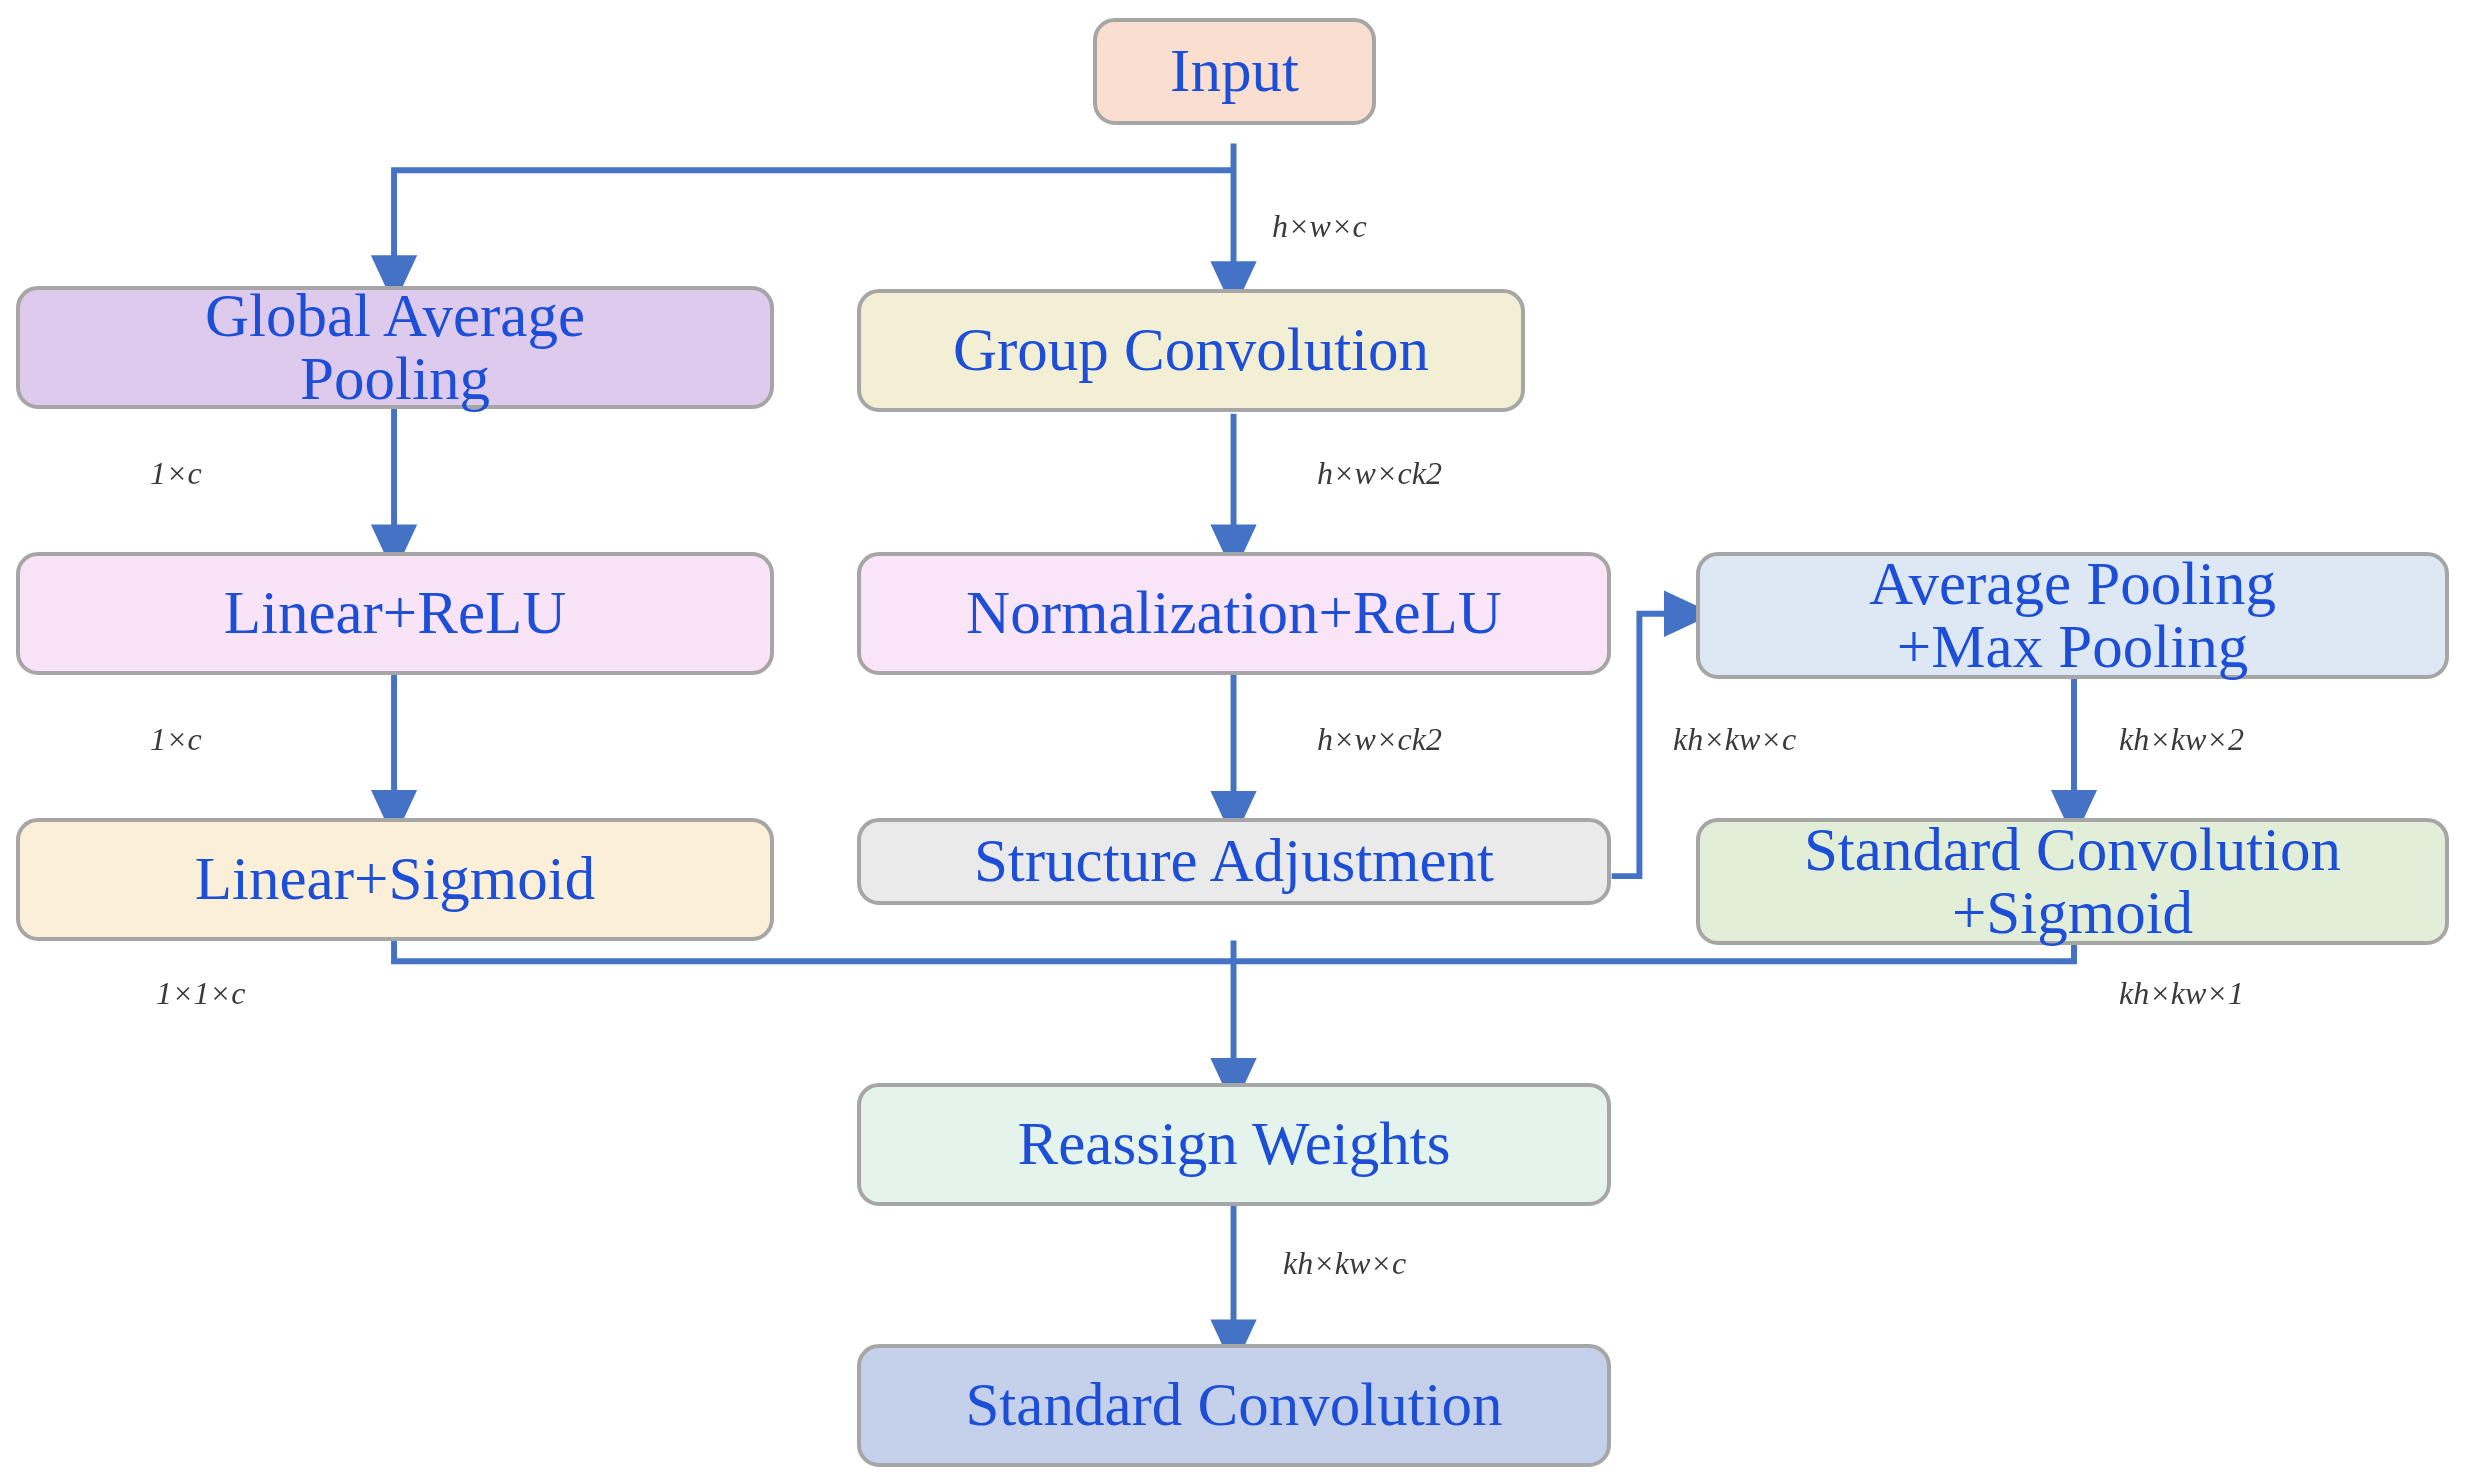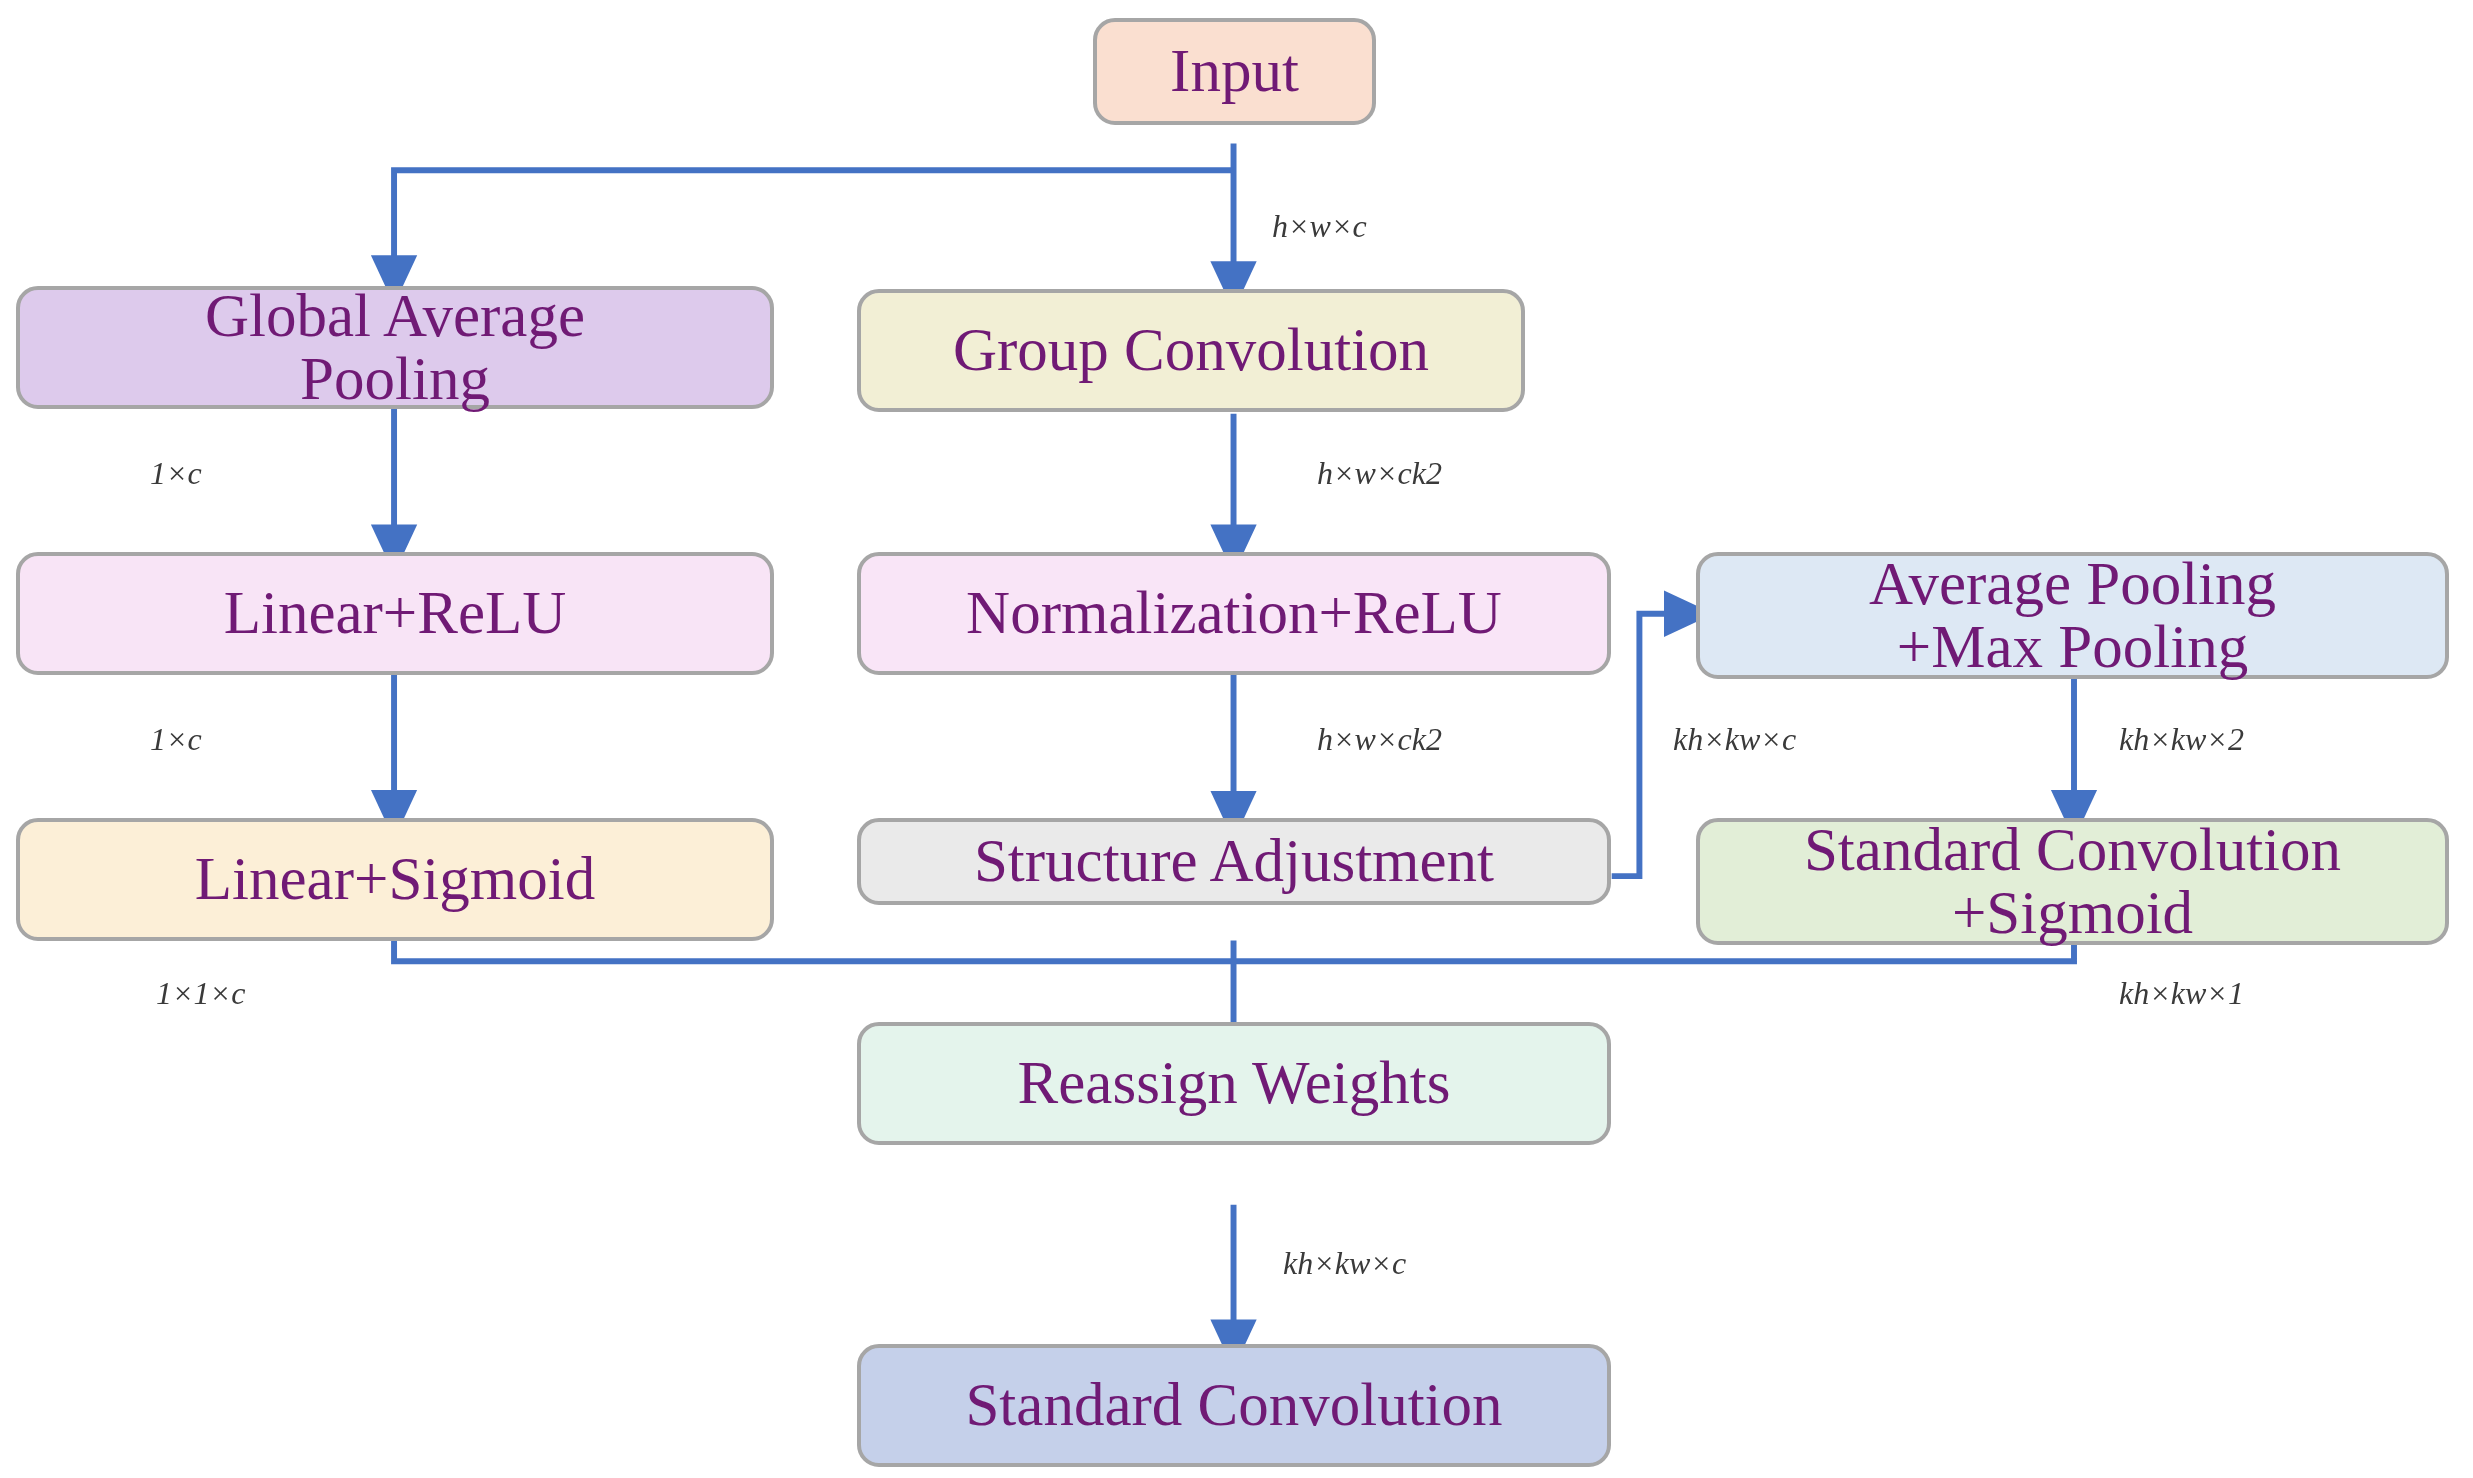--- a/index.html
+++ b/index.html
@@ -12,21 +12,21 @@
   }
   .node{
     position:absolute;
     box-sizing:border-box;
     border:4px solid #a6a6a6;
     border-radius:22px;
     display:flex;
     align-items:center;
     justify-content:center;
     text-align:center;
-    color:#701a75;
+    color:#1d4ed8;
     font-size:61px;
     line-height:1.02;
     letter-spacing:0px;
     white-space:pre-line;
     padding:0 10px;
   }
   .edge-label{
     position:absolute;
     font-style:italic;
     font-size:32px;
@@ -93,21 +93,21 @@
   <div class="node" style="left:1696px;top:552px;width:753px;height:127px;background:#dde8f4;">Average Pooling
 +Max Pooling</div>
 
   <div class="node" style="left:16px;top:818px;width:758px;height:123px;background:#fcefd7;">Linear+Sigmoid</div>
 
   <div class="node" style="left:857px;top:818px;width:754px;height:87px;background:#eaeaea;">Structure Adjustment</div>
 
   <div class="node" style="left:1696px;top:818px;width:753px;height:127px;background:#e2eed7;">Standard Convolution
 +Sigmoid</div>
 
-  <div class="node" style="left:857px;top:1022px;width:754px;height:123px;background:#e4f4ec;">Reassign Weights</div>
+  <div class="node" style="left:857px;top:1083px;width:754px;height:123px;background:#e4f4ec;">Reassign Weights</div>
 
   <div class="node" style="left:857px;top:1344px;width:754px;height:123px;background:#c5d0ea;">Standard Convolution</div>
 
   <div class="edge-label" style="left:1272px;top:208px;">h×w×c</div>
 
   <div class="edge-label" style="left:150px;top:455px;">1×c</div>
 
   <div class="edge-label" style="left:1317px;top:455px;">h×w×ck2</div>
 
   <div class="edge-label" style="left:150px;top:721px;">1×c</div>

